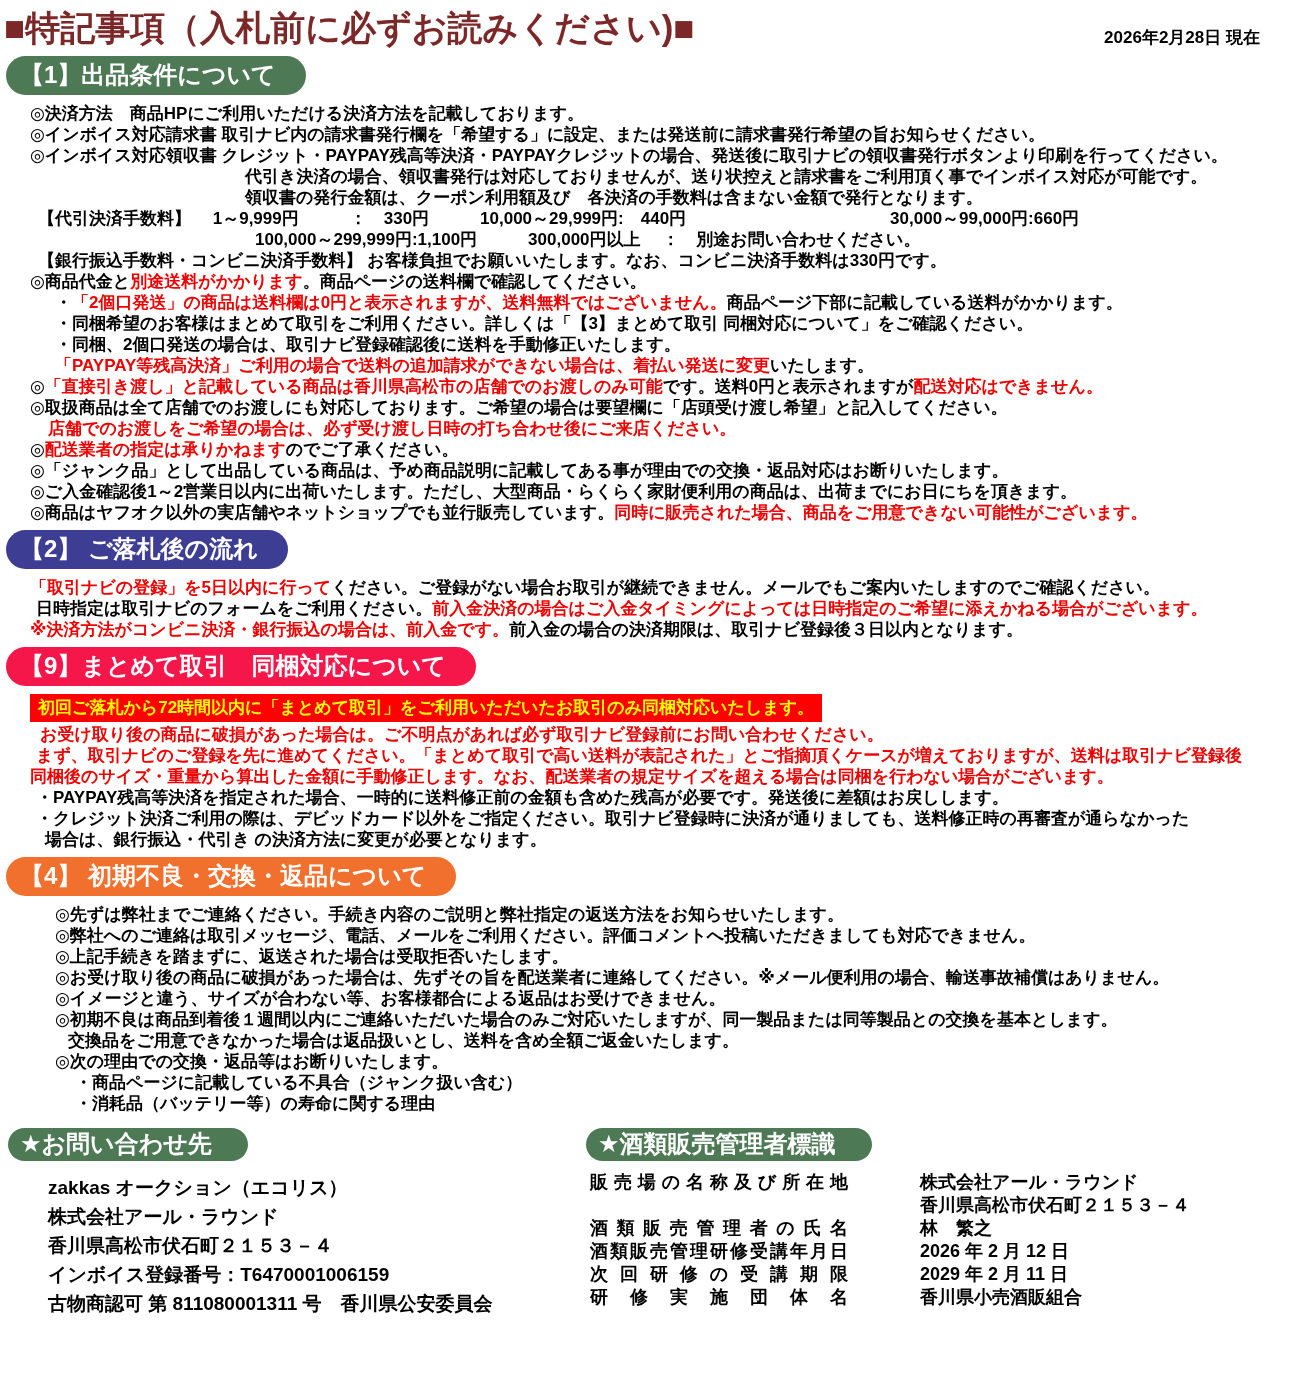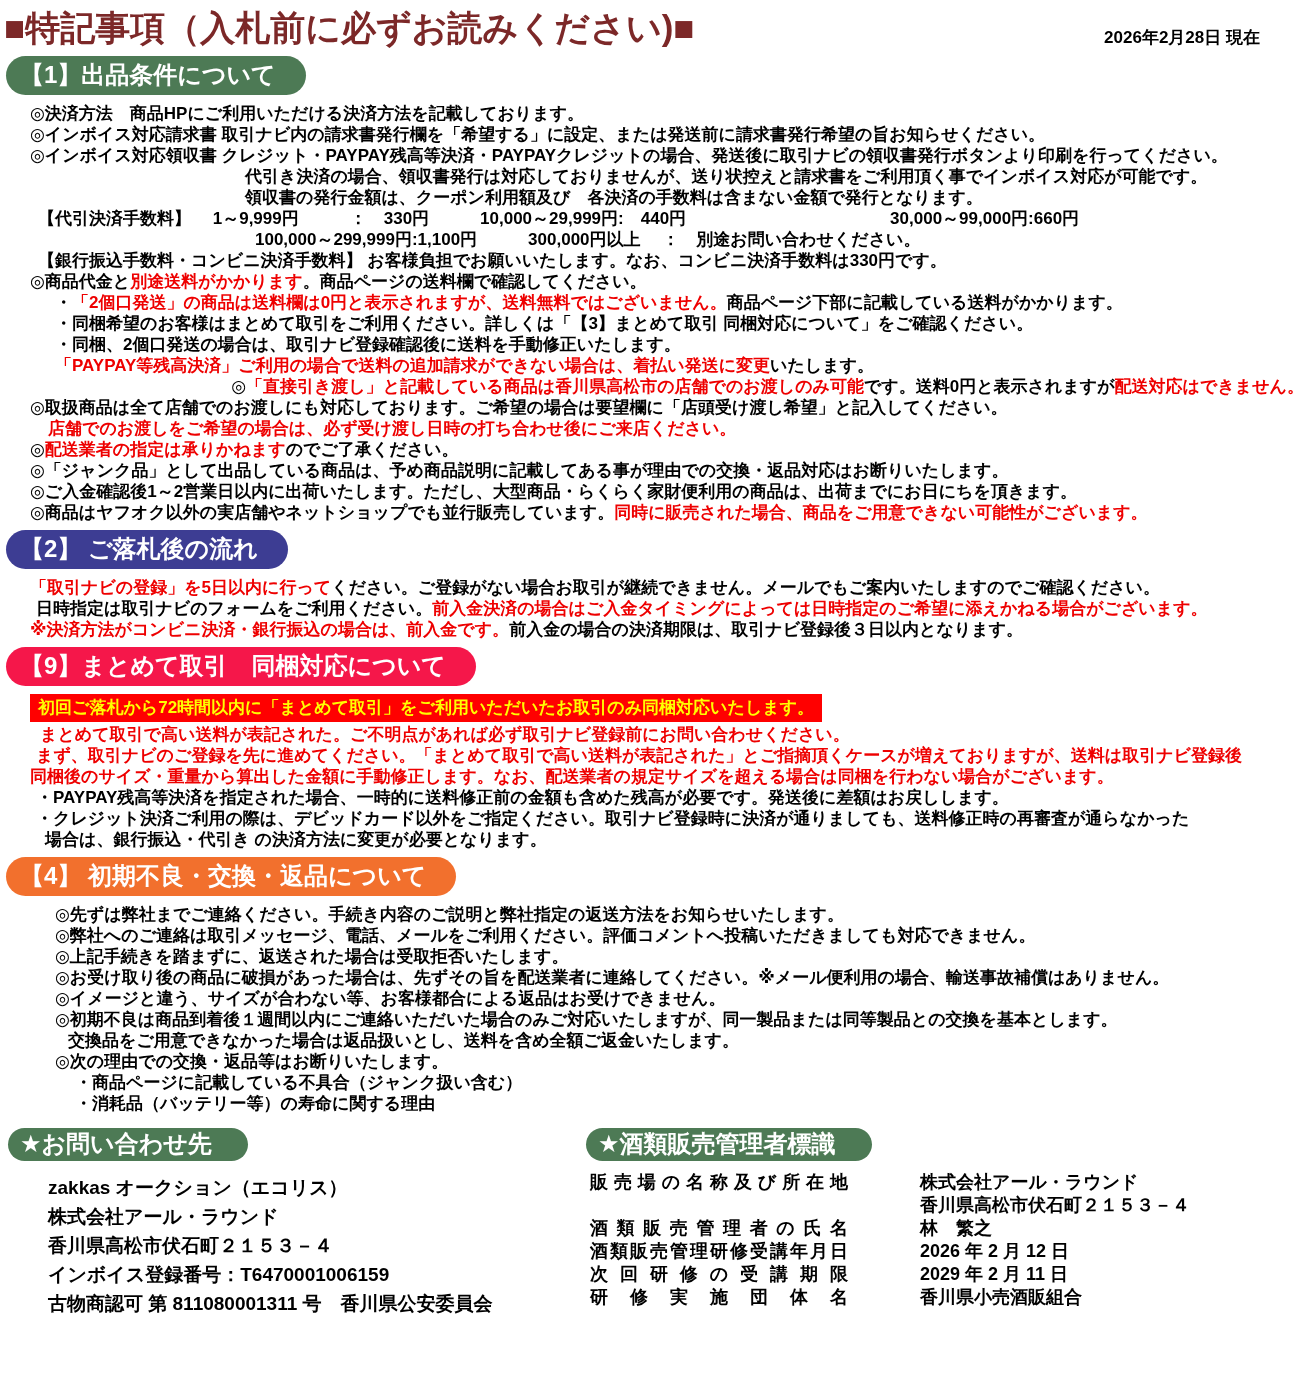--- a/index.html
+++ b/index.html
@@ -57,36 +57,36 @@
           <div class="line" style="padding-left: 245px;"><span>代引き決済の場合、領収書発行は対応しておりませんが、送り状控えと請求書をご利用頂く事でインボイス対応が可能です。</span></div>
           <div class="line" style="padding-left: 245px;"><span>領収書の発行金額は、クーポン利用額及び　各決済の手数料は含まない金額で発行となります。</span></div>
           <div class="line" style="padding-left: 38px;"><span>【代引決済手数料】　 1～9,999円　　　：　330円　　　10,000～29,999円:　440円　　　　　　　　　　　　30,000～99,000円:660円</span></div>
           <div class="line" style="padding-left: 255px;"><span>100,000～299,999円:1,100円　　　300,000円以上　 ：　別途お問い合わせください。</span></div>
           <div class="line" style="padding-left: 38px;"><span>【銀行振込手数料・コンビニ決済手数料】 お客様負担でお願いいたします。なお、コンビニ決済手数料は330円です。</span></div>
           <div class="line" style="padding-left: 30px;"><span>◎商品代金と</span><span class="red" style="color: rgb(238, 0, 0);">別途送料がかかります</span><span>。商品ページの送料欄で確認してください。</span></div>
           <div class="line" style="padding-left: 55px;"><span>・</span><span class="red" style="color: rgb(238, 0, 0);">「2個口発送」の商品は送料欄は0円と表示されますが、送料無料ではございません。</span><span>商品ページ下部に記載している送料がかかります。</span></div>
           <div class="line" style="padding-left: 55px;"><span>・同梱希望のお客様はまとめて取引をご利用ください。詳しくは「【3】まとめて取引 同梱対応について」をご確認ください。</span></div>
           <div class="line" style="padding-left: 55px;"><span>・同梱、2個口発送の場合は、取引ナビ登録確認後に送料を手動修正いたします。</span></div>
           <div class="line" style="padding-left: 55px;"><span class="red" style="color: rgb(238, 0, 0);">「PAYPAY等残高決済」ご利用の場合で送料の追加請求ができない場合は、着払い発送に変更</span><span>いたします。</span></div>
-          <div class="line" style="padding-left: 30px; text-align: right;"><span>◎</span><span class="red" style="color: rgb(238, 0, 0);">「直接引き渡し」と記載している商品は香川県高松市の店舗でのお渡しのみ可能</span><span>です。送料0円と表示されますが</span><span class="red" style="color: rgb(238, 0, 0);">配送対応はできません。</span></div>
+          <div class="line" style="padding-left: 30px;"><span>◎</span><span class="red" style="color: rgb(238, 0, 0);">「直接引き渡し」と記載している商品は香川県高松市の店舗でのお渡しのみ可能</span><span>です。送料0円と表示されますが</span><span class="red" style="color: rgb(238, 0, 0);">配送対応はできません。</span></div>
           <div class="line" style="padding-left: 30px;"><span>◎取扱商品は全て店舗でのお渡しにも対応しております。ご希望の場合は要望欄に「店頭受け渡し希望」と記入してください。</span></div>
           <div class="line" style="padding-left: 48px;"><span class="red" style="color: rgb(238, 0, 0); font-family: Liberation Serif, serif;">店舗でのお渡しをご希望の場合は、必ず受け渡し日時の打ち合わせ後にご来店ください。</span></div>
           <div class="line" style="padding-left: 30px;"><span>◎</span><span class="red" style="color: rgb(238, 0, 0);">配送業者の指定は承りかねます</span><span>のでご了承ください。</span></div>
           <div class="line" style="padding-left: 30px;"><span>◎「ジャンク品」として出品している商品は、予め商品説明に記載してある事が理由での交換・返品対応はお断りいたします。</span></div>
           <div class="line" style="padding-left: 30px;"><span>◎ご入金確認後1～2営業日以内に出荷いたします。ただし、大型商品・らくらく家財便利用の商品は、出荷までにお日にちを頂きます。</span></div>
           <div class="line" style="padding-left: 30px;"><span>◎商品はヤフオク以外の実店舗やネットショップでも並行販売しています。</span><span class="red" style="color: rgb(238, 0, 0);">同時に販売された場合、商品をご用意できない可能性がございます。</span></div>
         </div></section>
       <section class="sec"><div class="badge" style="background: rgb(61, 61, 147);">【2】 ご落札後の流れ</div><div class="sec-body">
           <div class="line" style="padding-left: 30px;"><span class="red" style="color: rgb(238, 0, 0);">「取引ナビの登録」を5日以内に行って</span><span>ください。ご登録がない場合お取引が継続できません。メールでもご案内いたしますのでご確認ください。</span></div>
           <div class="line" style="padding-left: 36px;"><span>日時指定は取引ナビのフォームをご利用ください。</span><span class="red" style="color: rgb(238, 0, 0);">前入金決済の場合はご入金タイミングによっては日時指定のご希望に添えかねる場合がございます。</span></div>
           <div class="line" style="padding-left: 30px;"><span class="red" style="color: rgb(238, 0, 0);">※決済方法がコンビニ決済・銀行振込の場合は、前入金です。</span><span>前入金の場合の決済期限は、取引ナビ登録後３日以内となります。</span></div>
         </div></section>
       <section class="sec"><div class="badge" style="background: rgb(245, 23, 74);">【9】まとめて取引　同梱対応について</div><div class="sec-body">
           <div class="line hl-line" style="padding-left: 30px;"><span class="hl-bar" style="background: rgb(255, 0, 0);"><span style="color: rgb(255, 255, 0);">初回ご落札から72時間以内に「まとめて取引」をご利用いただいたお取引のみ同梱対応いたします。</span></span></div>
-          <div class="line" style="padding-left: 40px;"><span class="red" style="color: rgb(238, 0, 0);">まとめて取引で高い送料が表記された。ご不明点があれば必ず取引ナビ登録前にお問い合わせください。</span></div>
+          <div class="line" style="padding-left: 40px;"><span class="red" style="color: rgb(238, 0, 0);">お受け取り後の商品に破損があった場合は。ご不明点があれば必ず取引ナビ登録前にお問い合わせください。</span></div>
           <div class="line" style="padding-left: 36px;"><span class="red" style="color: rgb(238, 0, 0);">まず、取引ナビのご登録を先に進めてください。「まとめて取引で高い送料が表記された」とご指摘頂くケースが増えておりますが、送料は取引ナビ登録後</span></div>
           <div class="line" style="padding-left: 30px;"><span class="red" style="color: rgb(238, 0, 0);">同梱後のサイズ・重量から算出した金額に手動修正します。なお、配送業者の規定サイズを超える場合は同梱を行わない場合がございます。</span></div>
           <div class="line" style="padding-left: 36px;"><span>・PAYPAY残高等決済を指定された場合、一時的に送料修正前の金額も含めた残高が必要です。発送後に差額はお戻しします。</span></div>
           <div class="line" style="padding-left: 36px;"><span>・クレジット決済ご利用の際は、デビッドカード以外をご指定ください。取引ナビ登録時に決済が通りましても、送料修正時の再審査が通らなかった</span></div>
           <div class="line" style="padding-left: 45px;"><span>場合は、銀行振込・代引き の決済方法に変更が必要となります。</span></div>
         </div></section>
       <section class="sec"><div class="badge" style="background: rgb(242, 112, 45);">【4】 初期不良・交換・返品について</div><div class="sec-body">
           <div class="line" style="padding-left: 55px;"><span>◎先ずは弊社までご連絡ください。手続き内容のご説明と弊社指定の返送方法をお知らせいたします。</span></div>
           <div class="line" style="padding-left: 55px;"><span>◎弊社へのご連絡は取引メッセージ、電話、メールをご利用ください。評価コメントへ投稿いただきましても対応できません。</span></div>
           <div class="line" style="padding-left: 55px;"><span>◎上記手続きを踏まずに、返送された場合は受取拒否いたします。</span></div>

